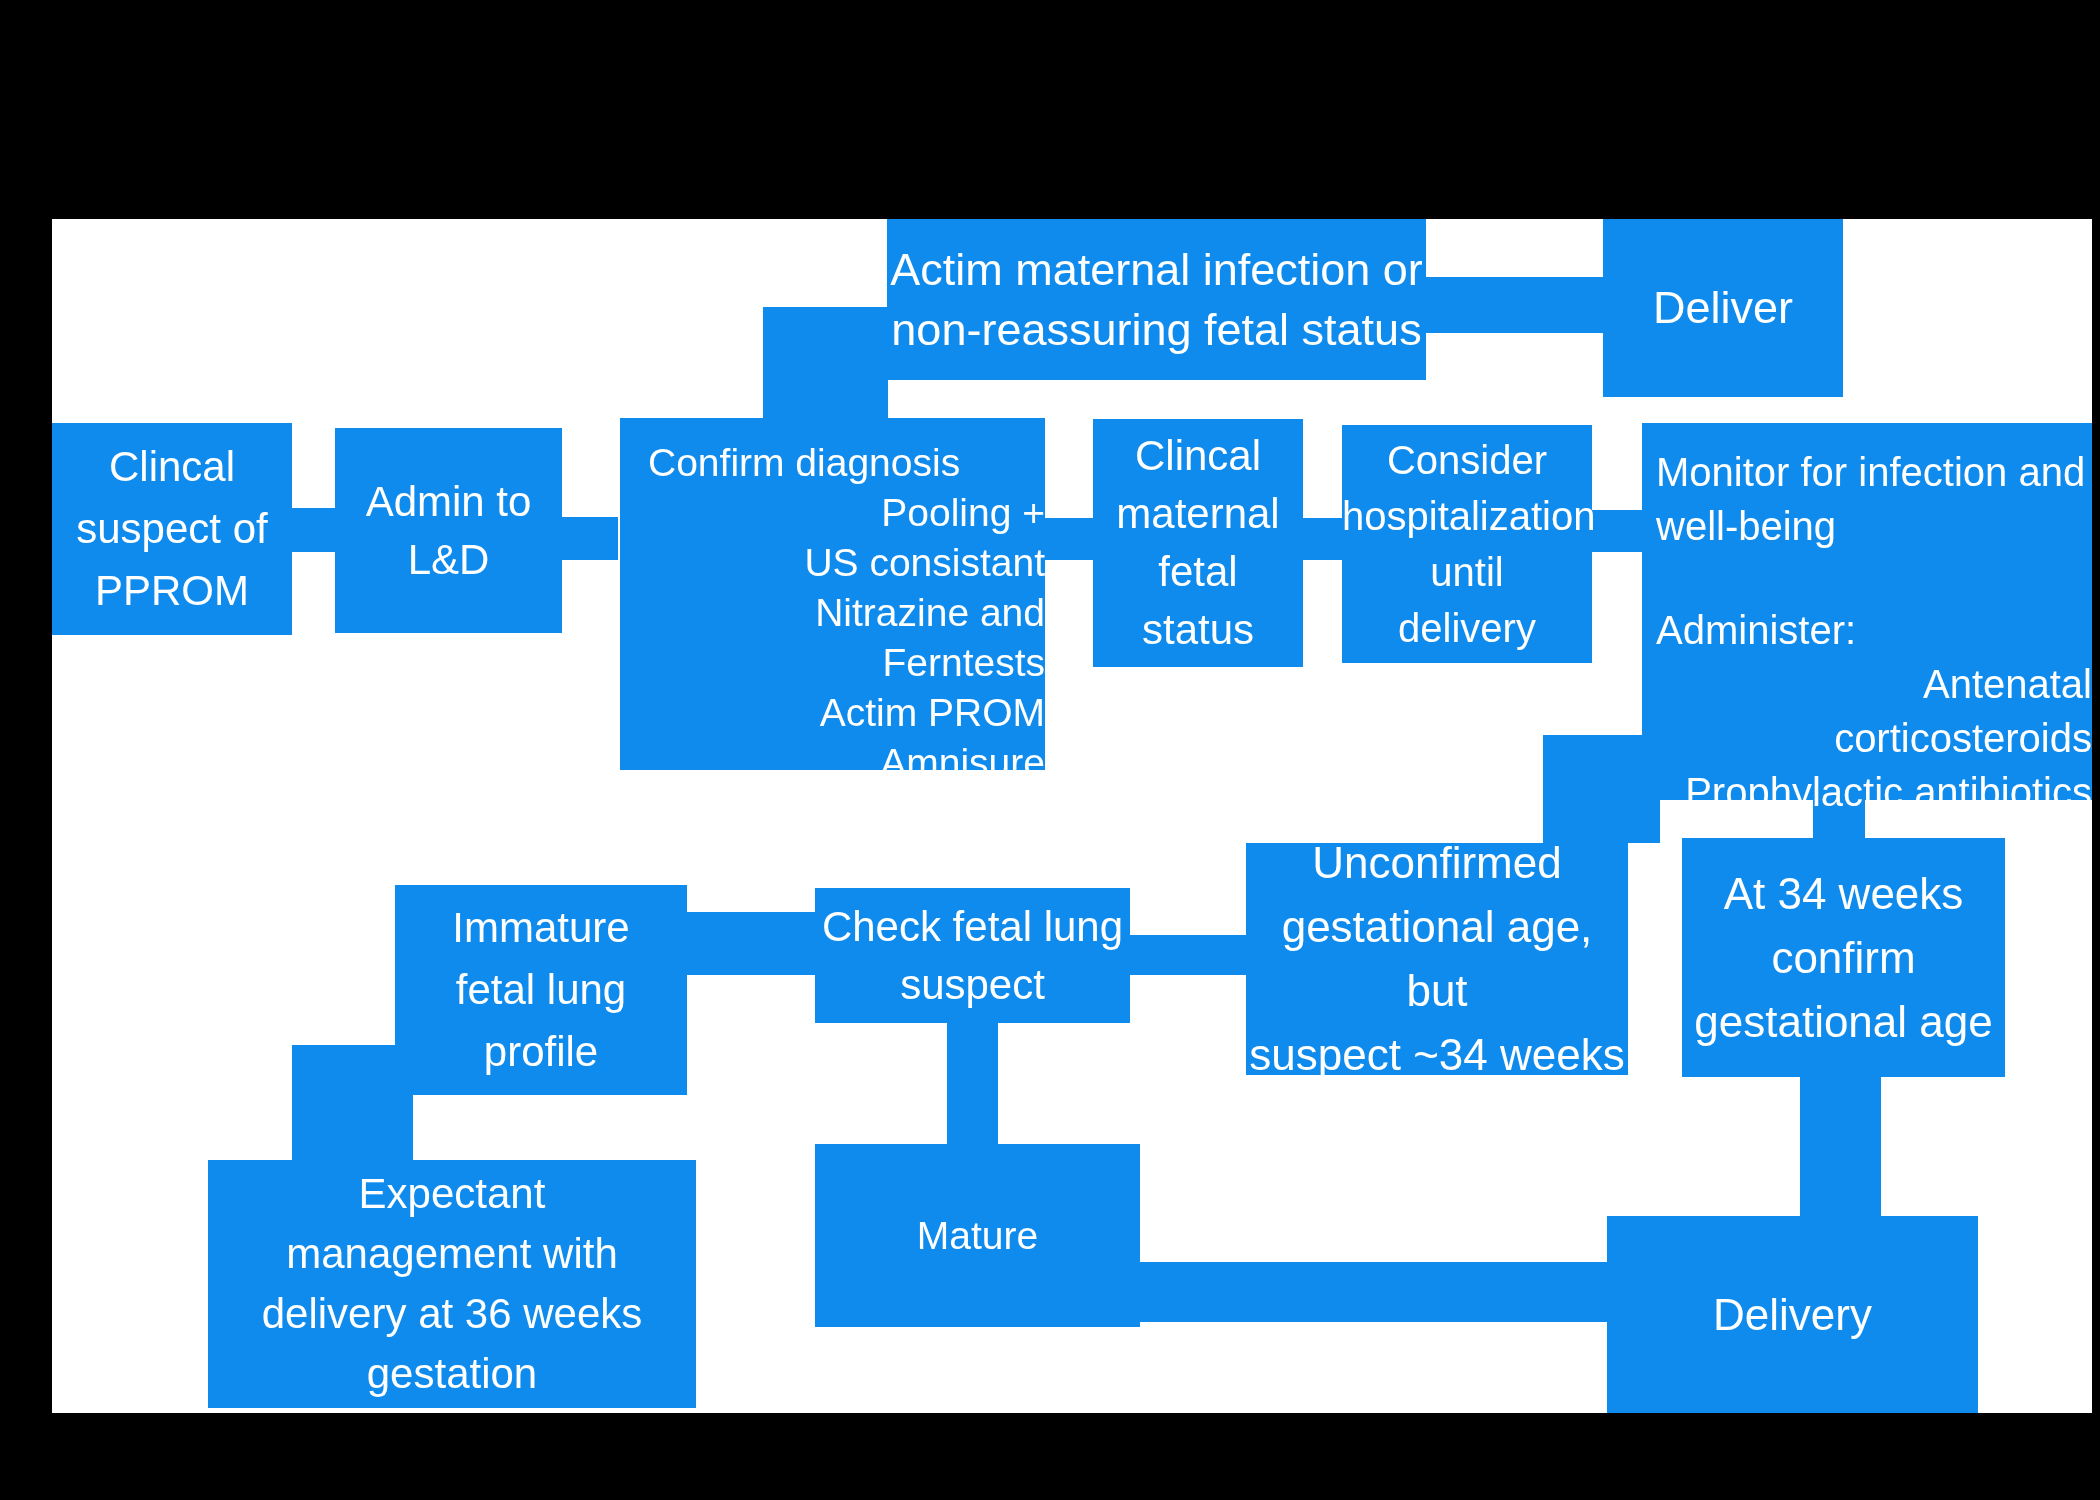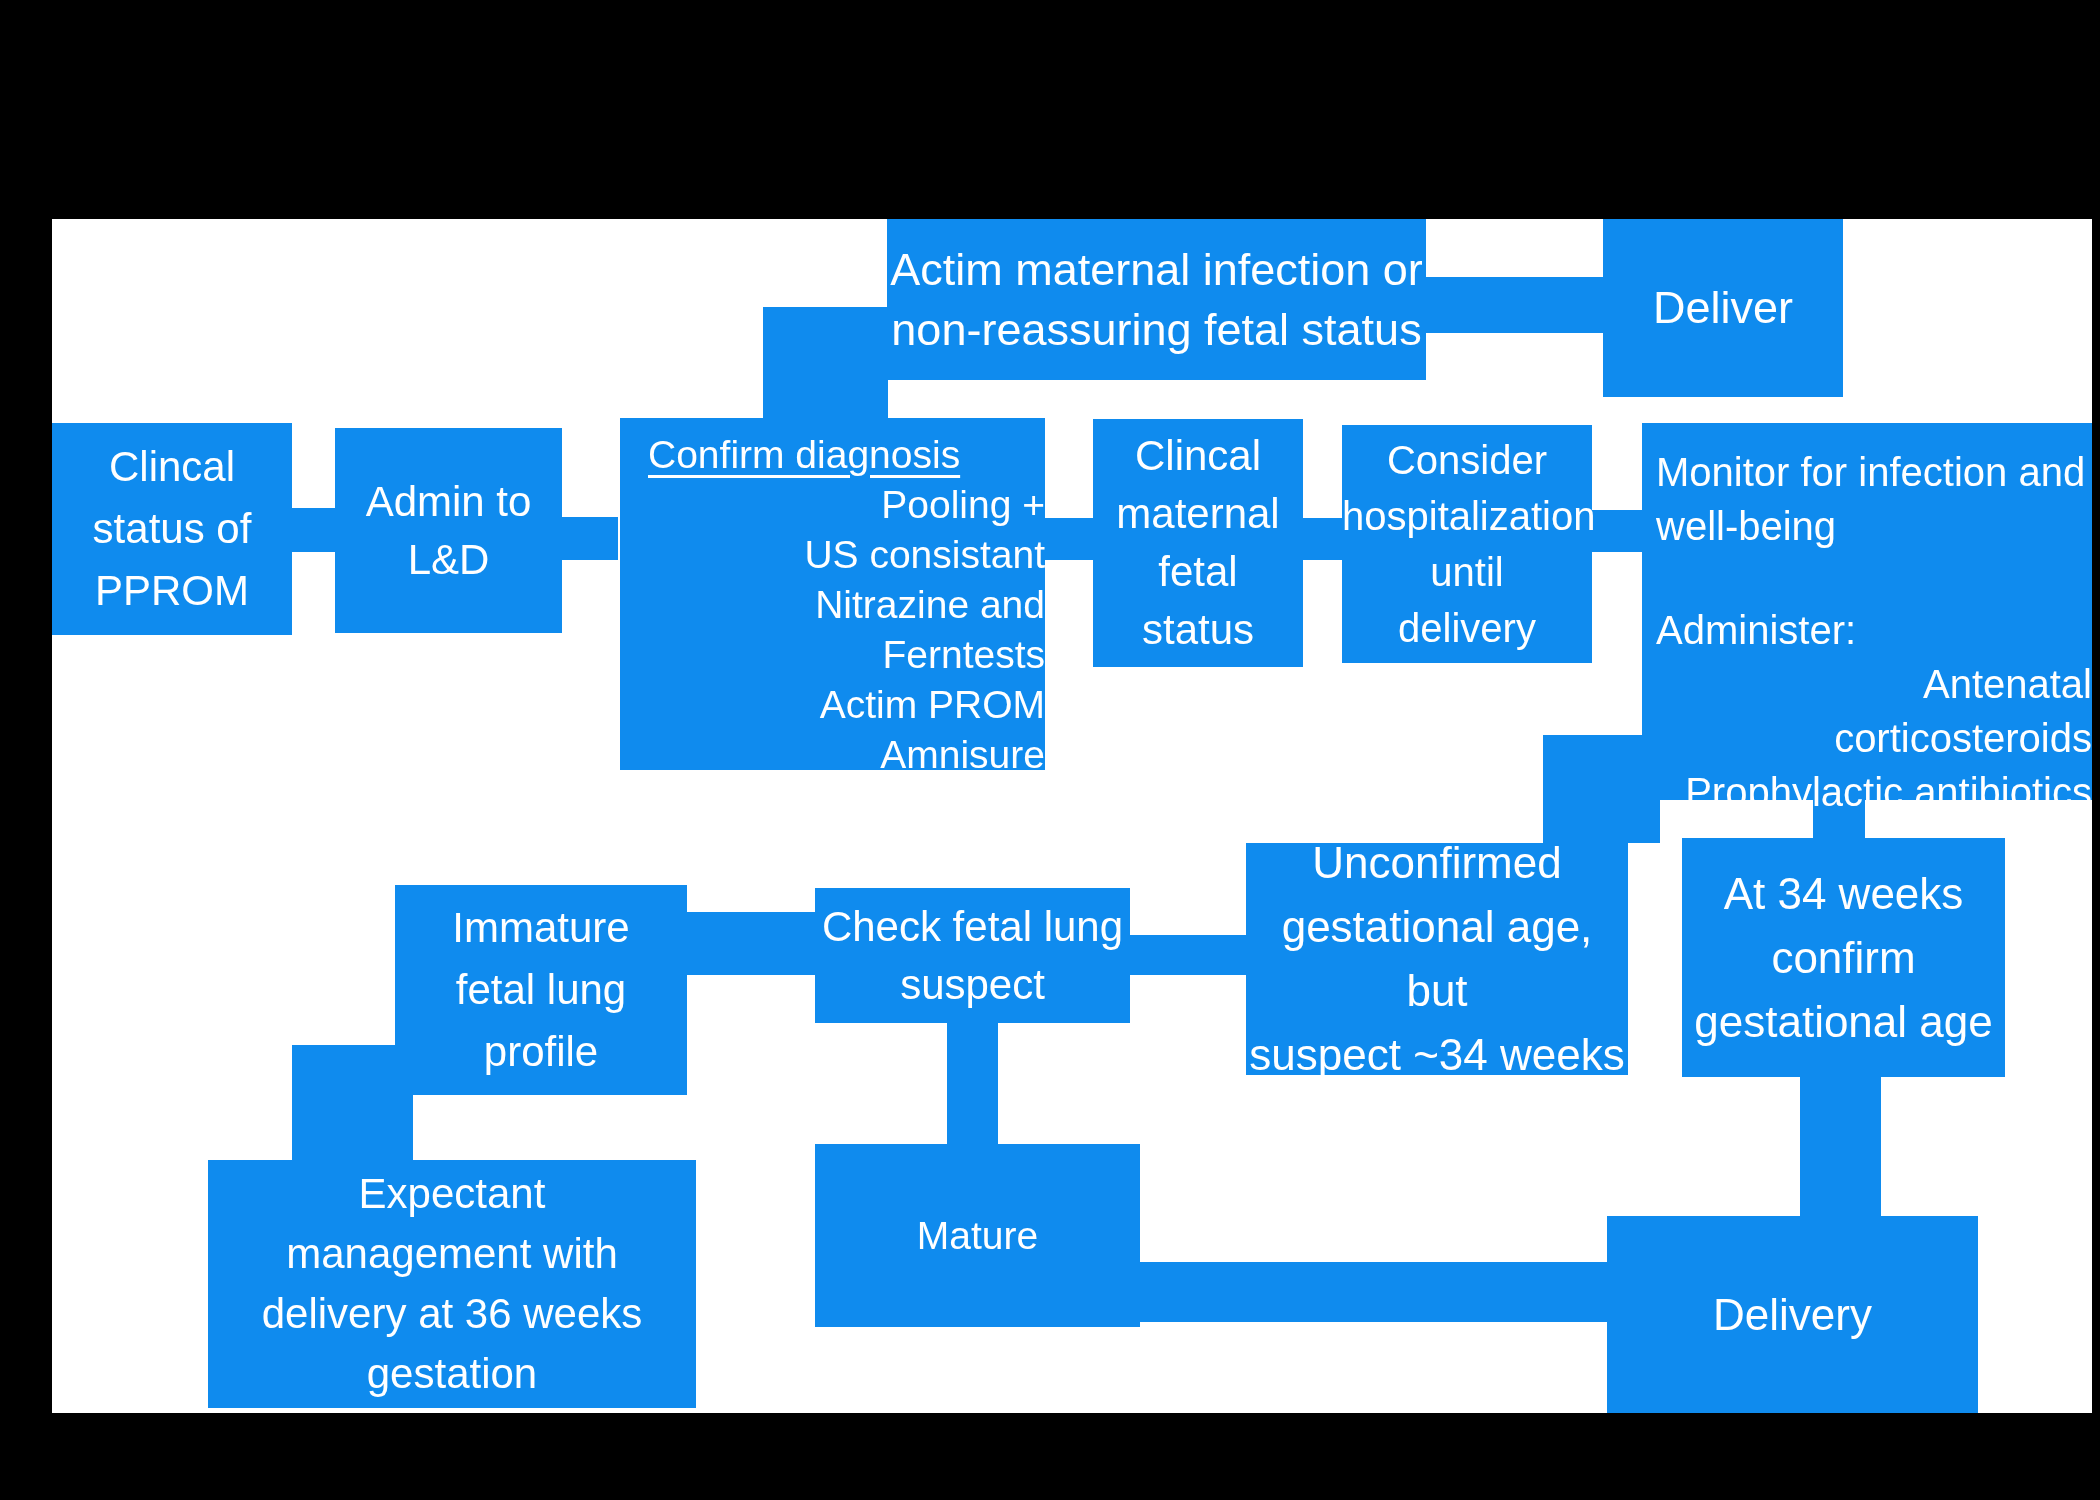--- a/index.html
+++ b/index.html
@@ -17,21 +17,21 @@
     background:var(--node-fill,#0f8bee);
     color:var(--node-text,#ffffff);
     display:flex;flex-direction:column;justify-content:center;
     text-align:center;box-sizing:border-box;
   }
   .node.left-align{justify-content:flex-start;text-align:left;}
   .connector{
     position:absolute;
     background:var(--node-fill,#0f8bee);
   }
-  .u{text-decoration:underline;text-underline-offset:7px;}
+  .u{text-underline-offset:7px;margin-top:8px;}
   .indent{padding-left:20px;text-align:right;}
   .gap-top{margin-top:50px;}
 </style>
 </head>
 <body style="background: rgb(0, 0, 0);">
 
 <div id="canvas" style="background: rgb(255, 255, 255);"></div>
 
 <div class="connector" style="left:292px;top:508px;width:43px;height:44px"></div>
 <div class="connector" style="left:562px;top:517px;width:56px;height:43px"></div>
@@ -44,21 +44,21 @@
 <div class="connector" style="left:1813px;top:795px;width:52px;height:48px"></div>
 <div class="connector" style="left:1800px;top:1077px;width:81px;height:139px"></div>
 <div class="connector" style="left:1130px;top:935px;width:116px;height:40px"></div>
 <div class="connector" style="left:687px;top:912px;width:128px;height:63px"></div>
 <div class="connector" style="left:292px;top:1045px;width:121px;height:115px"></div>
 <div class="connector" style="left:947px;top:1023px;width:51px;height:153px"></div>
 <div class="connector" style="left:1140px;top:1262px;width:467px;height:60px"></div>
 
 <div class="node" style="left:52px;top:423px;width:240px;height:212px;font-size:42px;line-height:62px">
   <div>Clincal</div>
-  <div>status of</div>
+  <div>suspect of</div>
   <div>PPROM</div>
 </div>
 
 <div class="node" style="left:335px;top:428px;width:227px;height:205px;font-size:42px;line-height:58px">
   <div>Admin to</div>
   <div>L&amp;D</div>
 </div>
 
 <div class="node left-align" style="left:620px;top:418px;width:425px;height:352px;font-size:39px;line-height:50px;padding:12px 0 0 28px">
   <div class="u">Confirm diagnosis</div>

